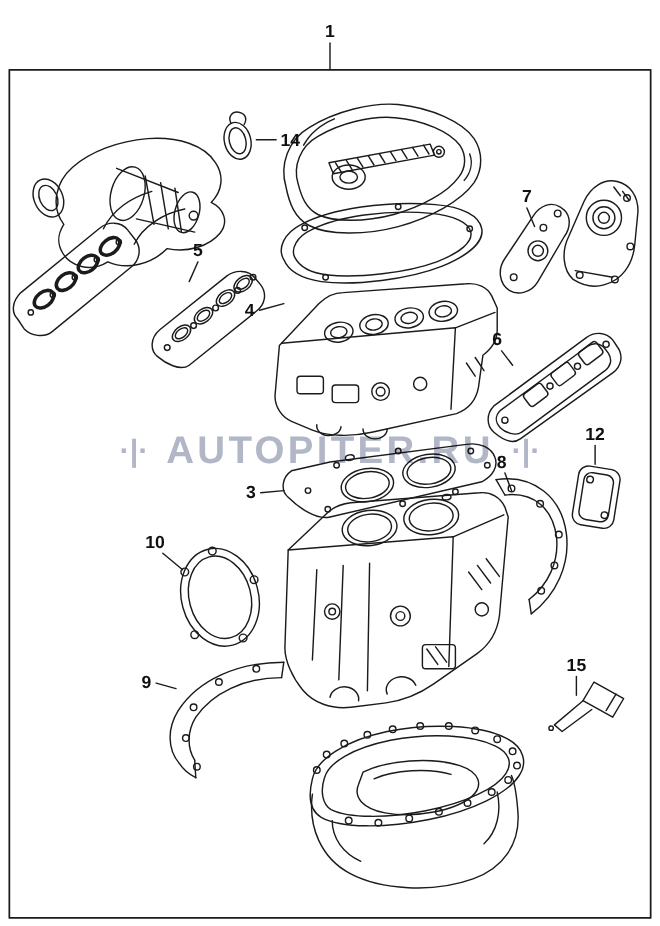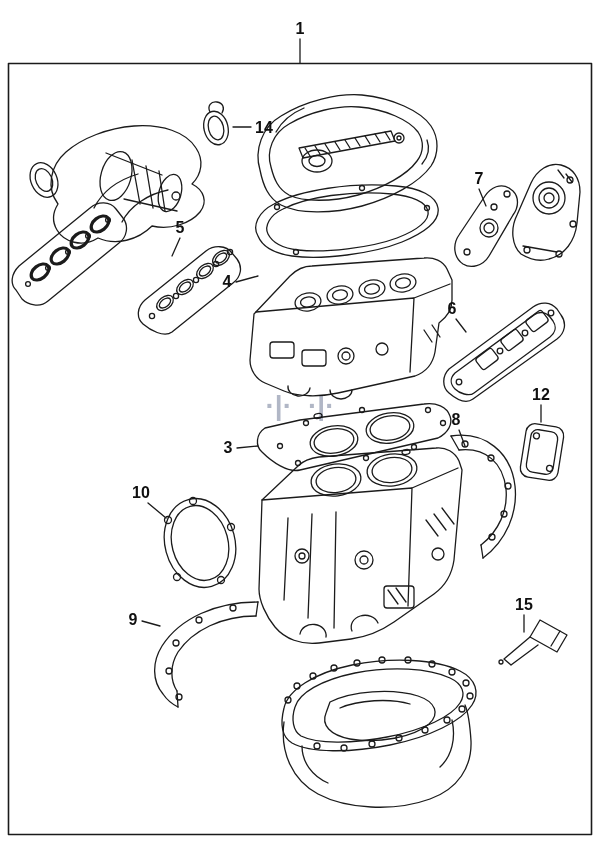--- a/index.html
+++ b/index.html
@@ -305,16 +305,17 @@
     </g>
     <g>
       <line x1="524" y1="615" x2="524" y2="632"></line>
       <text class="callout" x="524" y="610" text-anchor="middle">15</text>
     </g>
   </g>
 </svg>
 
 <div class="watermark">
   <span class="mark">·|·</span>
+  <span>AUTOPITER.RU</span>
   <span class="mark">·|·</span>
 </div>
 
 </div>
 
 </body></html>

